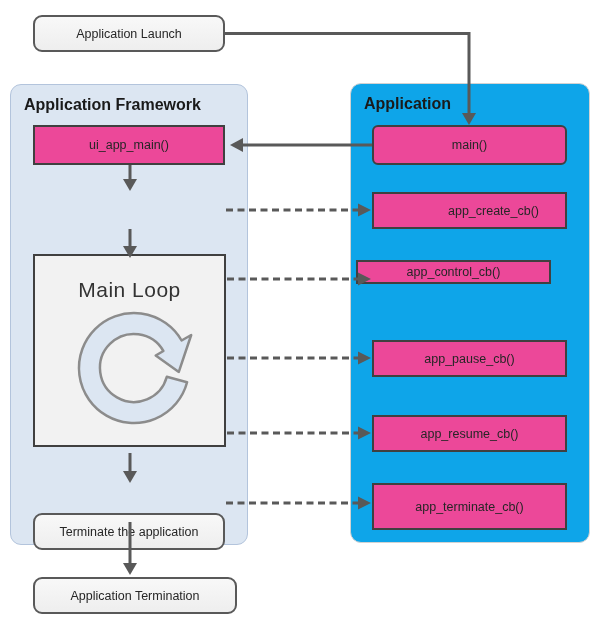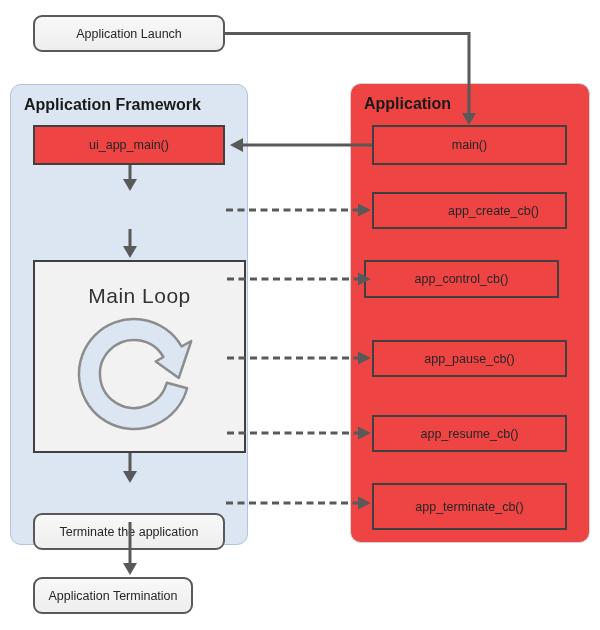--- a/index.html
+++ b/index.html
@@ -19,21 +19,21 @@
     position: absolute;
     border-radius: 11px;
   }
   .group.framework {
     left: 10px; top: 84px; width: 238px; height: 461px;
     background: #dce6f2;
     border: 1.5px solid #b3c4dc;
   }
   .group.application {
     left: 350px; top: 83px; width: 240px; height: 460px;
-    background: #ef4444;
+    background: #0ea5e9;
     border: 1.5px solid #d2d2d2;
   }
   .group-title {
     position: absolute;
     left: 13px; top: 11px;
     font-size: 16px;
     font-weight: bold;
     color: #1a1a1a;
   }
 
@@ -48,33 +48,33 @@
     justify-content: center;
     font-size: 12.5px;
     color: #262626;
     text-align: right;
   }
 
   
   .fbox {
     position: absolute;
     border: 2px solid #404040;
-    background: #ef4444;
+    background: #ec4899;
     display: flex;
     align-items: center;
     justify-content: center;
     font-size: 12.5px;
     color: #262626;
     text-align: center;
   }
 
   
   .mainloop {
     position: absolute;
-    left: 33px; top: 260px; width: 213px; height: 193px;
+    left: 33px; top: 254px; width: 193px; height: 193px;
     border: 2.2px solid #404040;
     background: #f2f2f2;
   }
   .mainloop-label {
     position: absolute;
     width: 100%;
     top: 22px;
     text-align: center;
     font-size: 21px;
     letter-spacing: 0.5px;
@@ -84,25 +84,25 @@
     position: absolute;
     left: 29px; top: 42px;
     width: 140px; height: 140px;
   }
 
   
   .pos-launch      { left: 33px;  top: 15px;  width: 192px; height: 37px; }
   .pos-uiappmain   { left: 33px;  top: 125px; width: 192px; height: 40px; }
   .pos-initialize  { left: 33px;  top: 192px; width: 192px; height: 37px; }
   .pos-terminate   { left: 33px;  top: 485px; width: 192px; height: 37px; margin-top: 28px; }
-  .pos-termination { left: 33px;  top: 577px; width: 160px; height: 37px; }
-
-  .pos-main        { left: 372px; top: 125px; width: 195px; height: 40px; }
+  .pos-termination { left: 33px;  top: 577px; width: 204px; height: 37px; }
+
+  .pos-main        { left: 372px; top: 125px; width: 195px; height: 40px; border-radius: 6px; }
   .pos-create      { left: 372px; top: 192px; width: 195px; height: 37px; padding-left: 48px; }
-  .pos-control     { left: 364px; top: 260px; width: 195px; height: 38px; }
+  .pos-control     { left: 356px; top: 260px; width: 195px; height: 24px; }
   .pos-pause       { left: 372px; top: 340px; width: 195px; height: 37px; }
   .pos-resume      { left: 372px; top: 415px; width: 195px; height: 37px; }
   .pos-terminatecb { left: 372px; top: 483px; width: 195px; height: 47px; }
 
   .arrows {
     position: absolute;
     left: 0; top: 0;
     width: 600px; height: 630px;
     pointer-events: none;
   }

